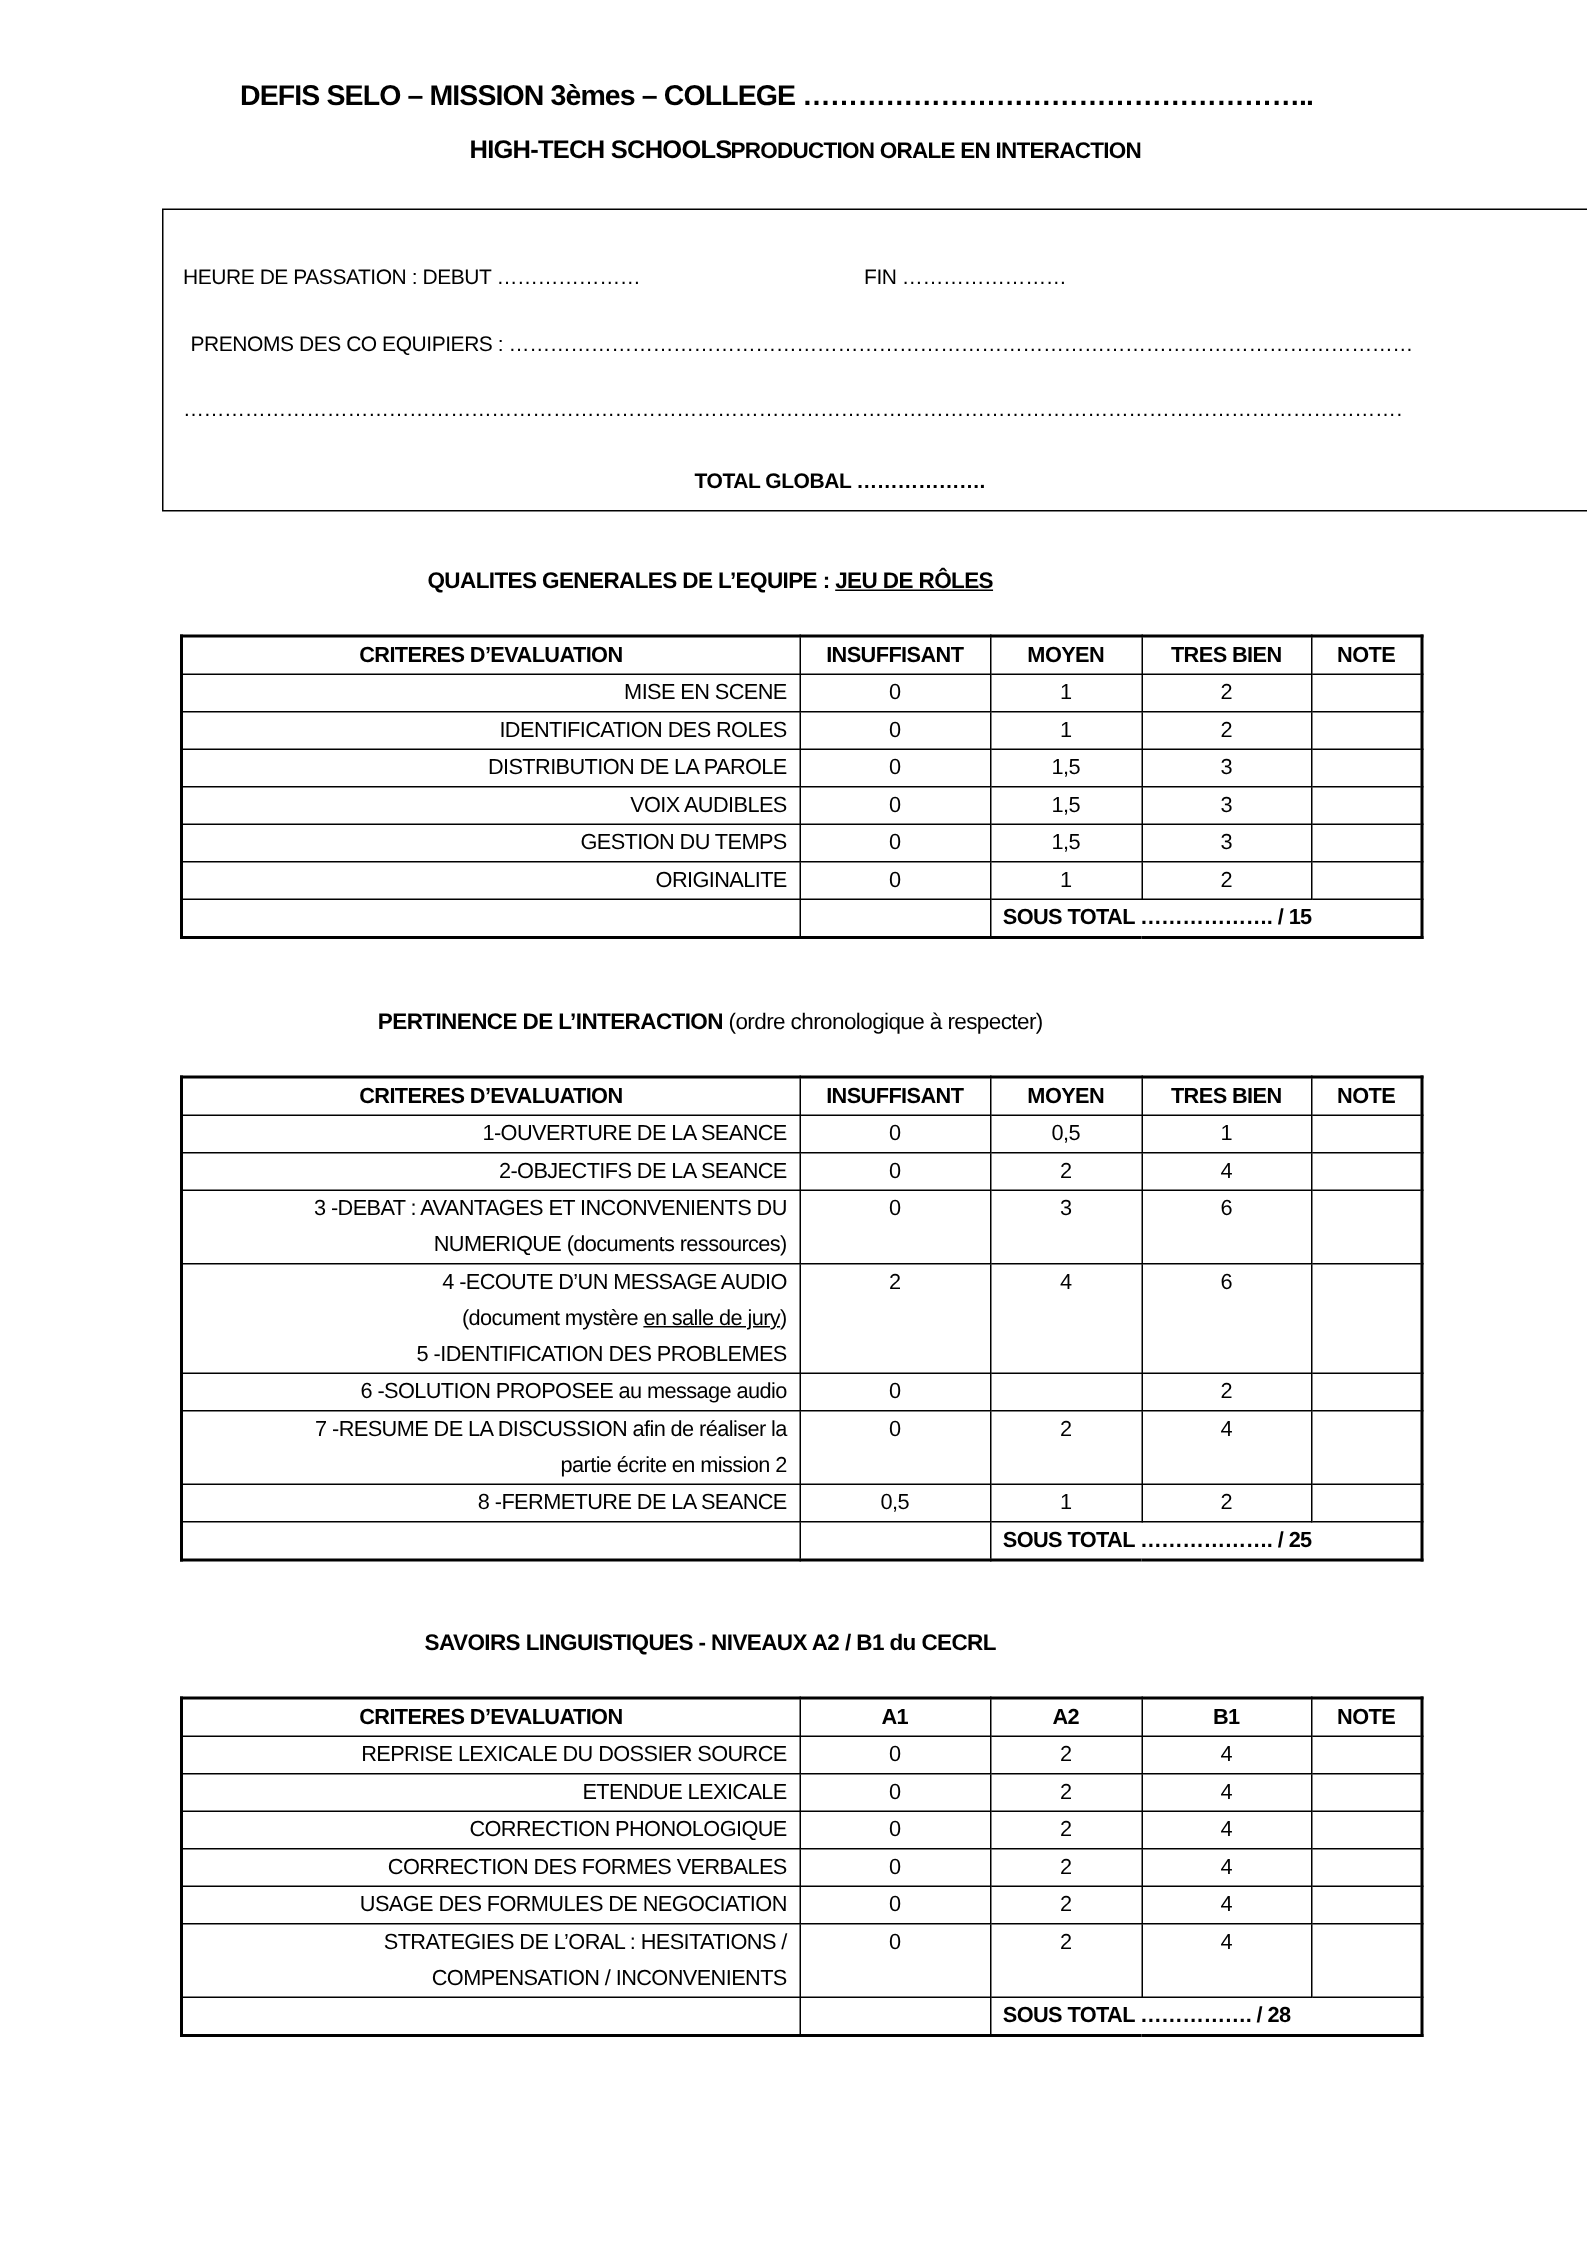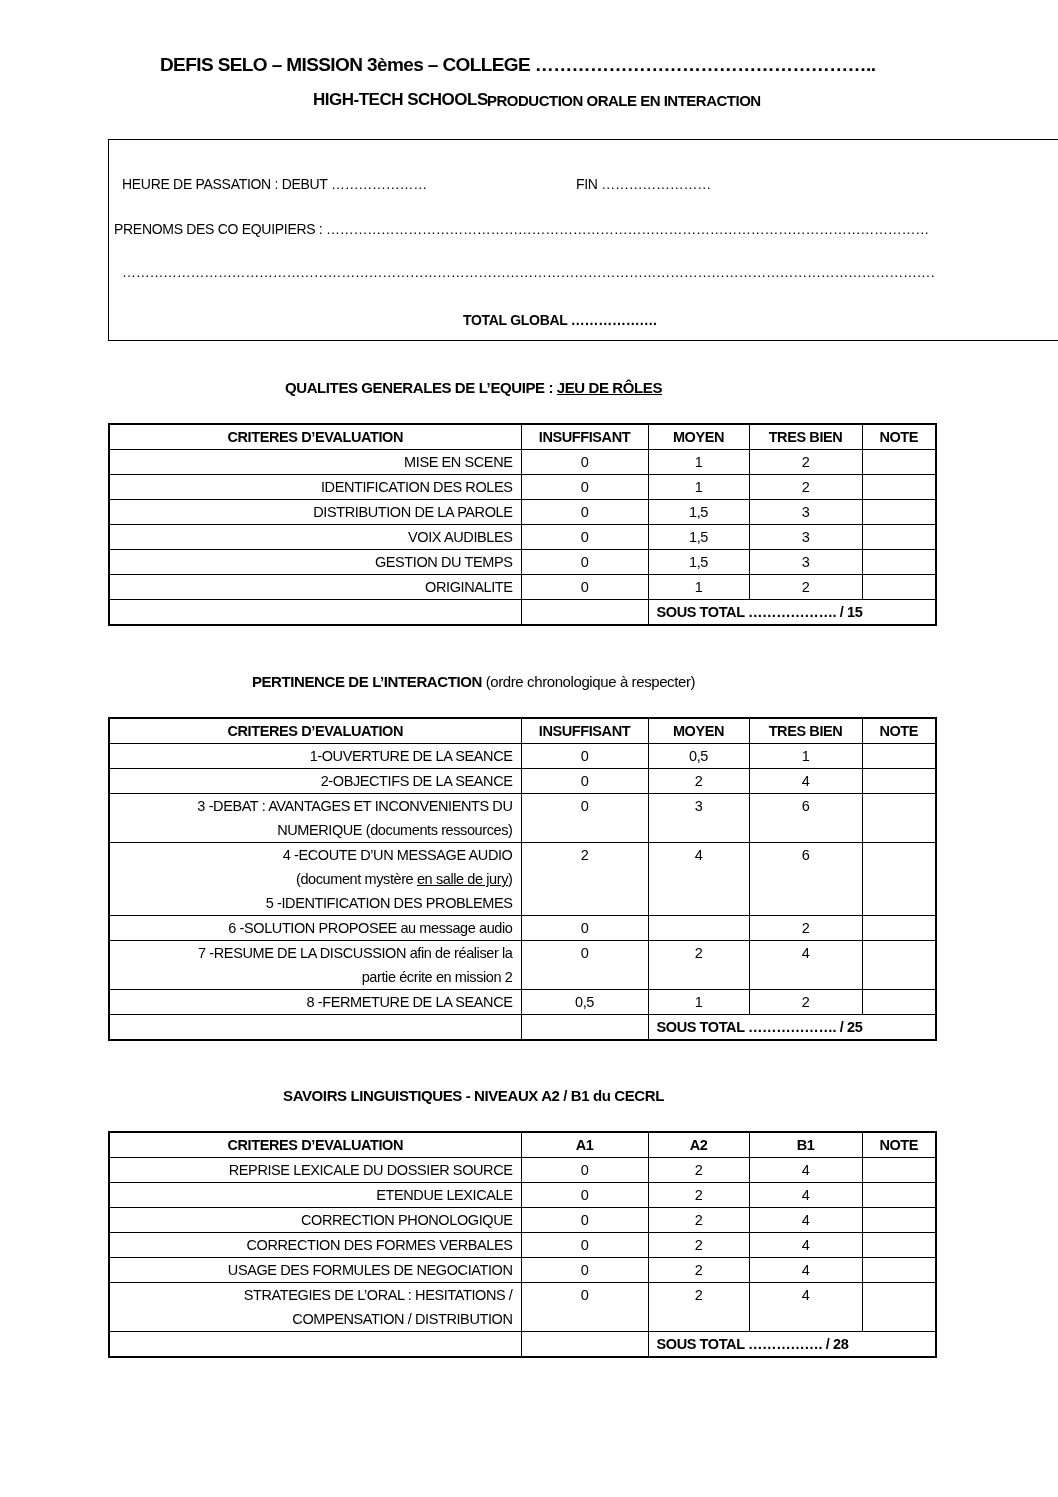--- a/index.html
+++ b/index.html
@@ -6,21 +6,21 @@
   body { width: 1058px; height: 1497px; position: relative; font-family: "Liberation Sans", sans-serif; color: #000; }
   .title1 { position: absolute; top: 54px; left: 160px; font-size: 19px; font-weight: bold; letter-spacing: -0.6px; white-space: nowrap; }
   .title2 { position: absolute; top: 90px; left: 0; width: 1058px; white-space: nowrap; }
   .title2 .a { position: absolute; left: 313px; font-size: 17px; font-weight: bold; letter-spacing: -0.5px; }
   .title2 .b { position: absolute; left: 487px; top: 2px; font-size: 15px; font-weight: bold; letter-spacing: -0.5px; }
   .infobox { position: absolute; left: 108px; top: 139px; width: 972px; height: 202px; border: 1.5px solid #000; box-sizing: border-box; }
   .infobox .line { position: absolute; font-size: 14px; letter-spacing: -0.3px; white-space: nowrap; }
   .section-title { position: absolute; left: 0; width: 947px; text-align: center; font-size: 15px; font-weight: bold; letter-spacing: -0.4px; }
   .section-title .norm { font-weight: normal; }
   .section-title u { text-decoration: underline; }
-  table.grid { position: absolute; left: 108px; width: 827px; border-collapse: collapse; table-layout: fixed; font-size: 14.5px; letter-spacing: -0.4px; }
+  table.grid { position: absolute; left: 120px; width: 827px; border-collapse: collapse; table-layout: fixed; font-size: 14.5px; letter-spacing: -0.4px; }
   table.grid td, table.grid th { border: 1px solid #000; padding: 0 8px; height: 23px; vertical-align: top; line-height: 24px; }
   table.grid { border: 2px solid #000; }
   table.grid th { font-weight: bold; text-align: center; }
   table.grid td.crit { text-align: right; }
   table.grid td.num { text-align: center; }
   table.grid td.sub { font-weight: bold; text-align: left; padding-left: 8px; white-space: nowrap; }
   .bold { font-weight: bold; }
   .ul { text-decoration: underline; }
 </style>
 </head>
@@ -28,21 +28,21 @@
 
 <div class="title1">DEFIS SELO – MISSION 3èmes – COLLEGE ………………………………………………..</div>
 <div class="title2">
   <span class="a">HIGH-TECH SCHOOLS</span>
   <span class="b">PRODUCTION ORALE EN INTERACTION</span>
 </div>
 
 <div class="infobox">
   <div class="line" style="left:13px; top:36px;">HEURE DE PASSATION :   DEBUT …………………</div>
   <div class="line" style="left:467px; top:36px;">FIN  ……………………</div>
-  <div class="line" style="left:5px; top:81px;">PRENOMS DES CO EQUIPIERS : ……………………………………………………………………………………………………………………</div>
+  <div class="line" style="left:18px; top:81px;">PRENOMS DES CO EQUIPIERS : ……………………………………………………………………………………………………………………</div>
   <div class="line" style="left:13px; top:124px; overflow:hidden; width:812px;">………………………………………………………………………………………………………………………………………………………………</div>
   <div class="line bold" style="left:354px; top:172px;">TOTAL GLOBAL ……………….</div>
 </div>
 
 <div class="section-title" style="top:379px;">
   <span>QUALITES GENERALES DE L’EQUIPE : </span><u>JEU DE RÔLES</u>
 </div>
 <table class="grid" style="top:423px;">
   <colgroup>
       <col style="width:412px">
@@ -243,21 +243,21 @@
   <tr>
         <td class="crit">USAGE DES FORMULES DE NEGOCIATION</td>
         <td class="num">0</td>
         <td class="num">2</td>
         <td class="num">4</td>
         <td></td>
       </tr>
   <tr>
     <td class="crit">
           <div>STRATEGIES DE L’ORAL : HESITATIONS /</div>
-          <div>COMPENSATION / DISTRIBUTION</div>
+          <div>COMPENSATION / INCONVENIENTS</div>
         </td>
     <td class="num">0</td>
         <td class="num">2</td>
         <td class="num">4</td>
         <td></td>
   </tr>
   <tr>
         <td></td>
         <td></td>
         <td colspan="3" class="sub">SOUS TOTAL  ……………. / 28</td>

